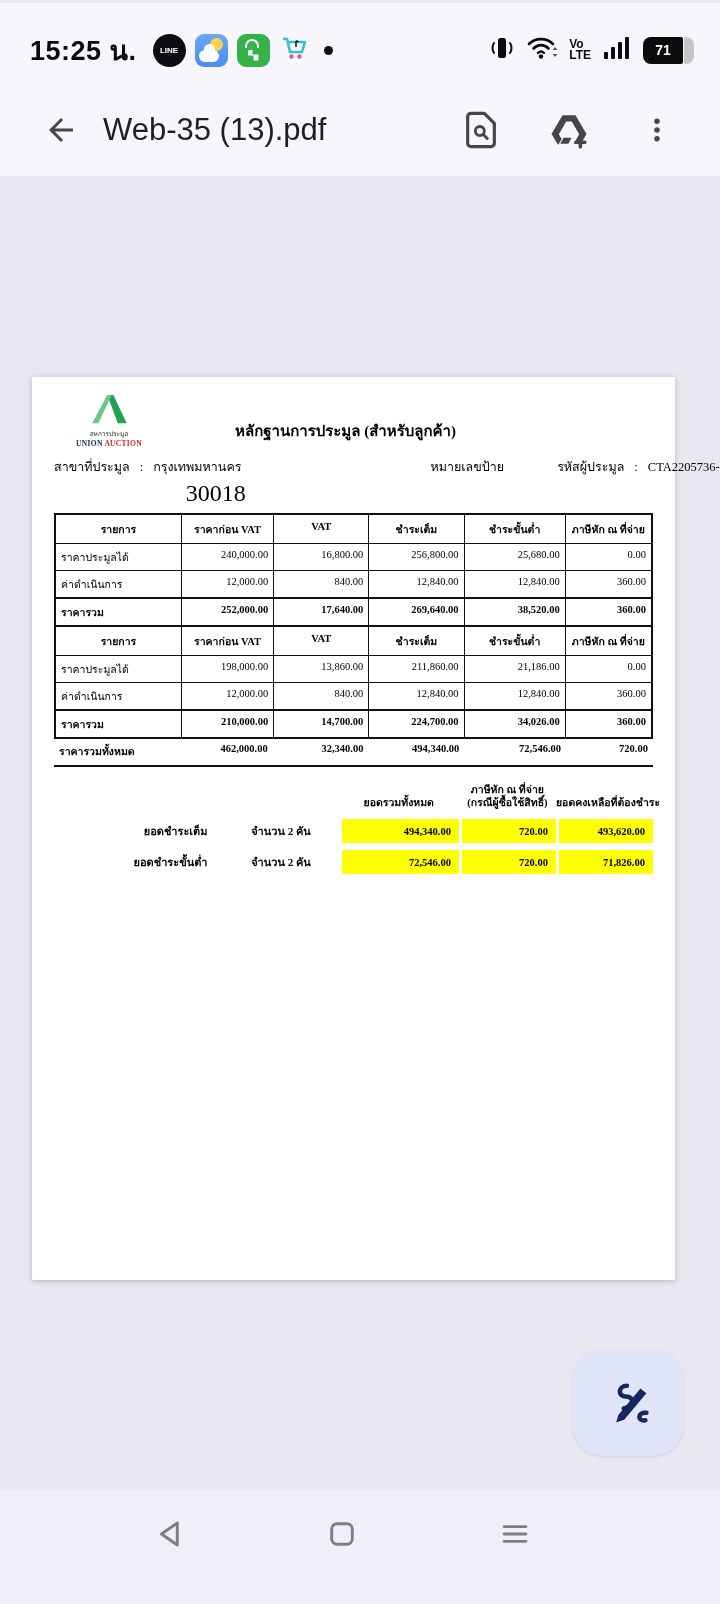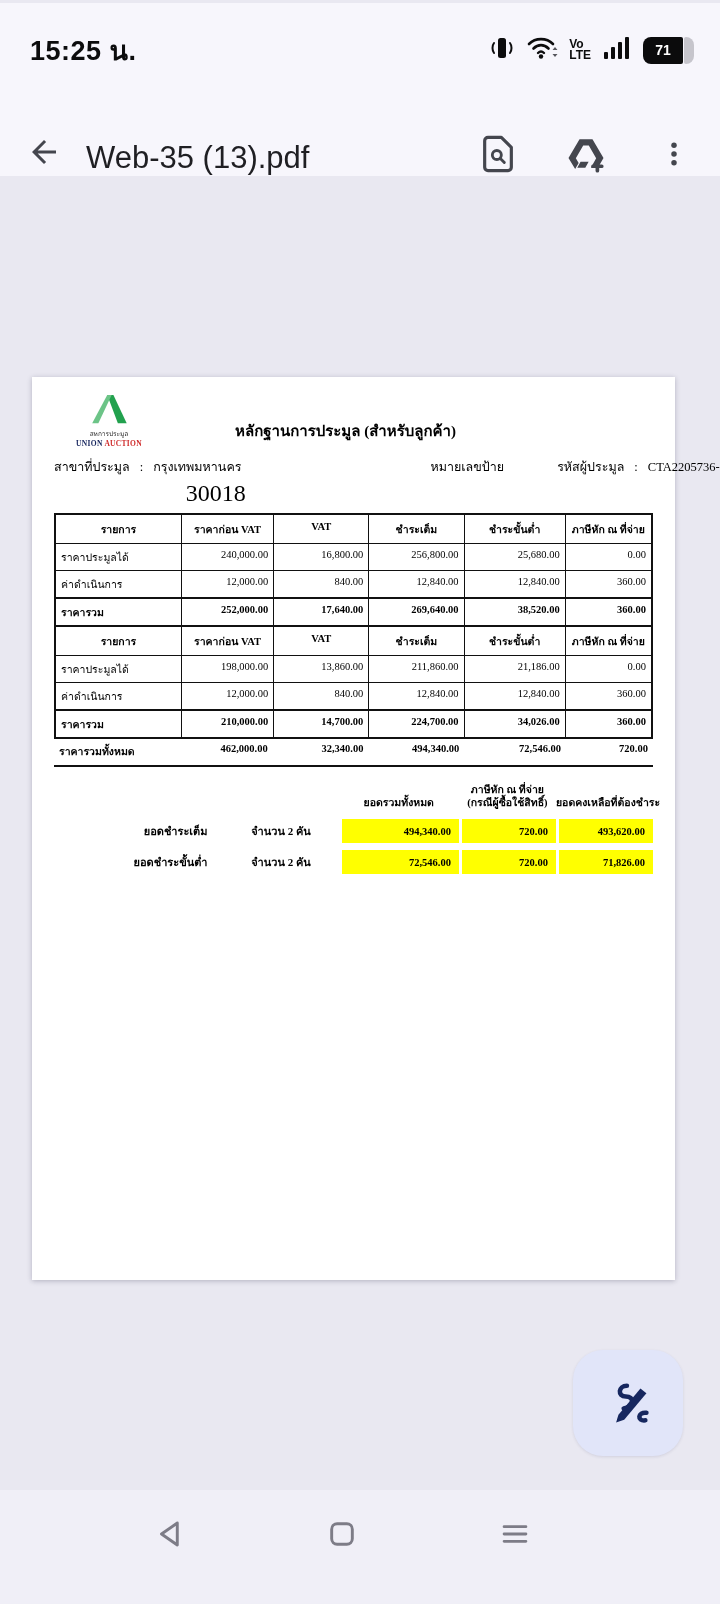--- a/index.html
+++ b/index.html
@@ -24,21 +24,21 @@
   .sb-dot { width:9px; height:9px; border-radius:50%; background:#111; margin-left:6px; }
   .sb-right { margin-left:auto; display:flex; align-items:center; gap:11px; }
   .volte { font-size:12px; font-weight:bold; color:#0c0c0d; line-height:11px; text-align:left; }
   .battery { display:flex; align-items:center; height:27px; }
   .bat-body { background:#0b0b0c; color:#fff; font-size:14px; font-weight:bold;
     height:27px; width:40px; border-radius:8px 2px 2px 8px; display:flex; align-items:center; justify-content:center; }
   .bat-rest { background:#c6c5cc; width:10px; height:27px; border-radius:2px 8px 8px 2px; margin-left:1px; }
 
   
   .app-bar { position:absolute; left:0; top:84px; width:720px; height:92px; background:#f7f6fc;
-    display:flex; align-items:flex-end; padding:0 20px; box-shadow:0 1px 0 #dddce6; }
+    display:flex; align-items:center; padding:0 37px; box-shadow:0 1px 0 #dddce6; }
   .back-btn { width:48px; height:48px; display:flex; align-items:center; justify-content:center; }
   .ab-title { font-size:31px; color:#1f1f23; margin-left:18px; flex:1;
     white-space:nowrap; overflow:hidden; text-overflow:ellipsis; }
   .ab-actions { display:flex; align-items:center; gap:44px; padding-right:4px; }
   .ab-btn { width:44px; height:44px; display:flex; align-items:center; justify-content:center; }
 
   
   .viewer { position:absolute; left:0; top:176px; width:720px; height:1314px; background:#e9e8f1; }
   .page { position:absolute; left:32px; top:201px; width:643px; height:903px; background:#ffffff;
     box-shadow:0 1px 5px rgba(40,40,70,.28); padding:16px 22px;
@@ -91,20 +91,40 @@
   
   .nav-bar { position:absolute; left:0; top:1490px; width:720px; height:114px; background:#f0eff7; }
   .nav-btn { position:absolute; top:20px; width:48px; height:48px; display:flex; align-items:center; justify-content:center; }
   .nav-back { left:146px; } .nav-home { left:318px; } .nav-recents { left:491px; }
 </style>
 </head>
 <body>
 
 <div class="status-bar">
   <div class="sb-time">15:25 น.</div>
+  <div class="sb-apps">
+    <div class="appic ic-line">LINE</div>
+    <div class="appic ic-weather">
+        <span class="sun"></span>
+        <span class="cloud"></span>
+      </div>
+    <div class="appic ic-shop">
+        <span class="handle"></span>
+        <span class="pin"></span>
+      </div>
+    <div>
+      <svg width="30" height="30" viewBox="0 0 30 30">
+          <path d="M4 6h4l3 13h12l3-10H9" fill="none" stroke="#35c2cb" stroke-width="2.6" stroke-linejoin="round"></path>
+          <circle cx="12.5" cy="23.5" r="2.3" fill="#c56a8d"></circle>
+          <circle cx="20.5" cy="23.5" r="2.3" fill="#c56a8d"></circle>
+          <path d="M17 8v6M17 8c1.5 0 2.5 1 2.5 1" stroke="#123" stroke-width="1.6" fill="none"></path>
+        </svg>
+    </div>
+    <div class="sb-dot"></div>
+  </div>
   <div class="sb-right">
     <span>
       <svg width="26" height="28" viewBox="0 0 26 28">
           <rect x="9" y="4" width="8" height="20" rx="2.5" fill="#0c0c0d"></rect>
           <path d="M5 9c-2 2.5-2 7.5 0 10M21 9c2 2.5 2 7.5 0 10" stroke="#0c0c0d" stroke-width="2" fill="none" stroke-linecap="round"></path>
         </svg>
     </span>
     <span>
       <svg width="32" height="26" viewBox="0 0 32 26">
           <path d="M3 9c6.5-6.5 17.5-6.5 24 0" fill="none" stroke="#0c0c0d" stroke-width="2.6" stroke-linecap="round"></path>

